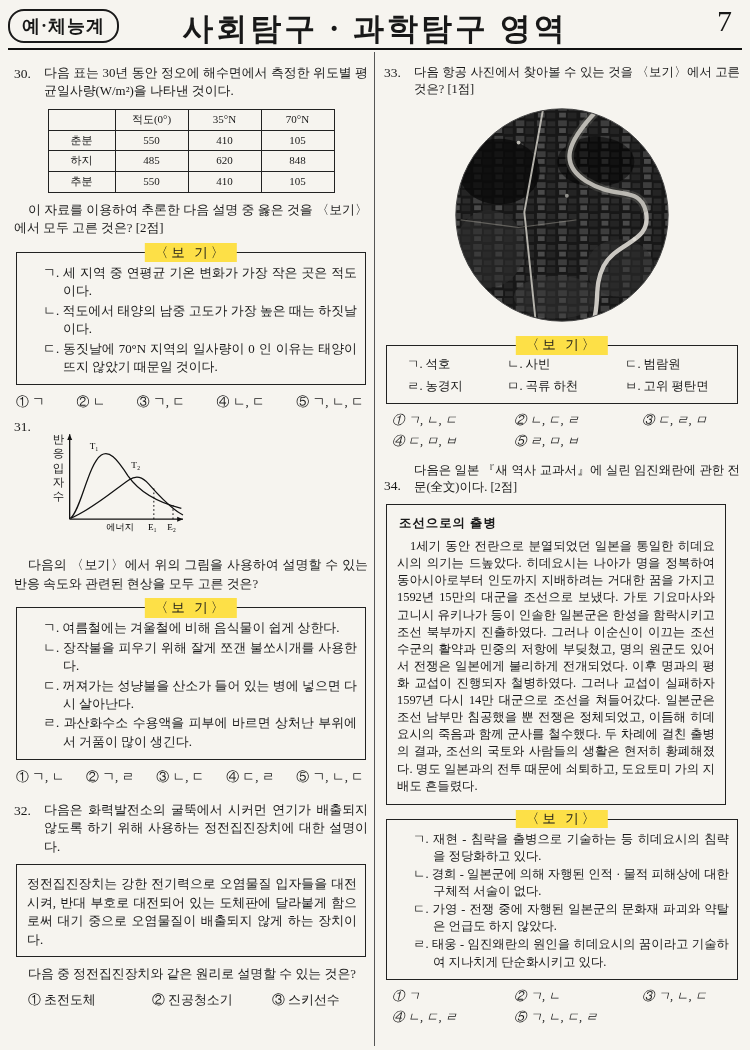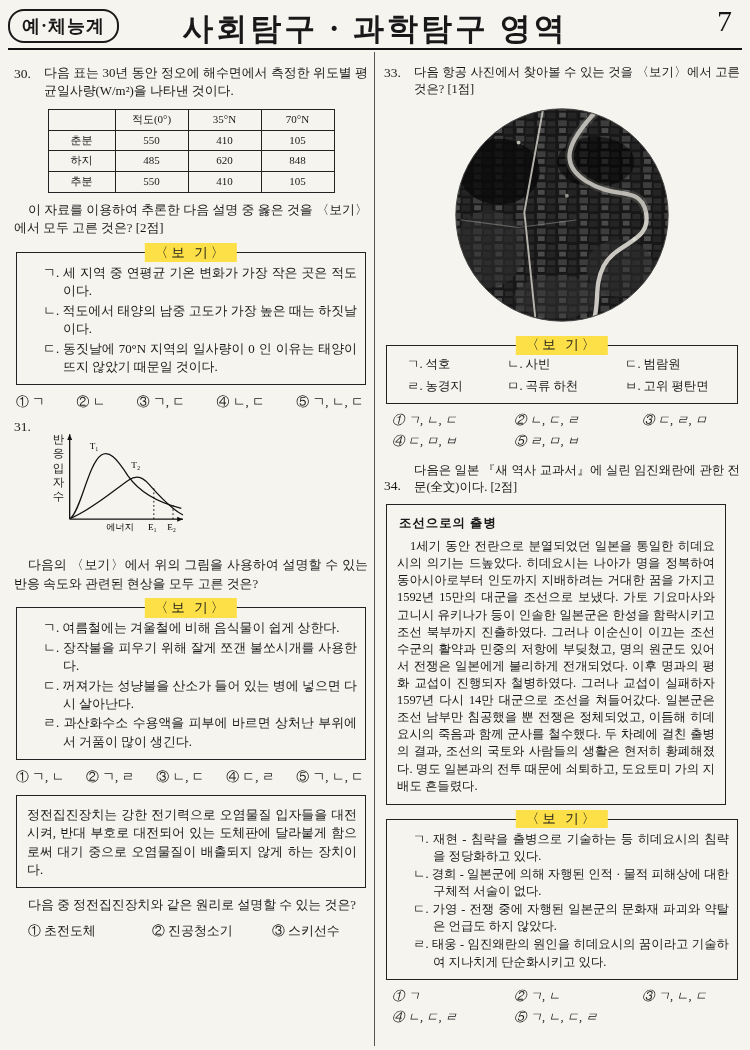--- a/index.html
+++ b/index.html
@@ -188,20 +188,24 @@
     </div>
 
     <div class="optrow">
       <span>① ㄱ, ㄴ</span>
       <span>② ㄱ, ㄹ</span>
       <span>③ ㄴ, ㄷ</span>
       <span>④ ㄷ, ㄹ</span>
       <span>⑤ ㄱ, ㄴ, ㄷ</span>
     </div>
 
+    <div class="qhead" style="margin-top:14px;">
+      <span class="qnum">32.</span>
+      <span class="qtext">다음은 화력발전소의 굴뚝에서 시커먼 연기가 배출되지 않도록 하기 위해 사용하는 정전집진장치에 대한 설명이다.</span>
+    </div>
 
     <div class="bogi" style="margin-top:8px;">
       <div>정전집진장치는 강한 전기력으로 오염물질 입자들을 대전시켜, 반대 부호로 대전되어 있는 도체판에 달라붙게 함으로써 대기 중으로 오염물질이 배출되지 않게 하는 장치이다.</div>
     </div>
 
     <div class="para">다음 중 정전집진장치와 같은 원리로 설명할 수 있는 것은?</div>
 
     <div class="photo-labels">
       <span style="width:124px;">① 초전도체</span>
       <span style="width:120px;">② 진공청소기</span>

